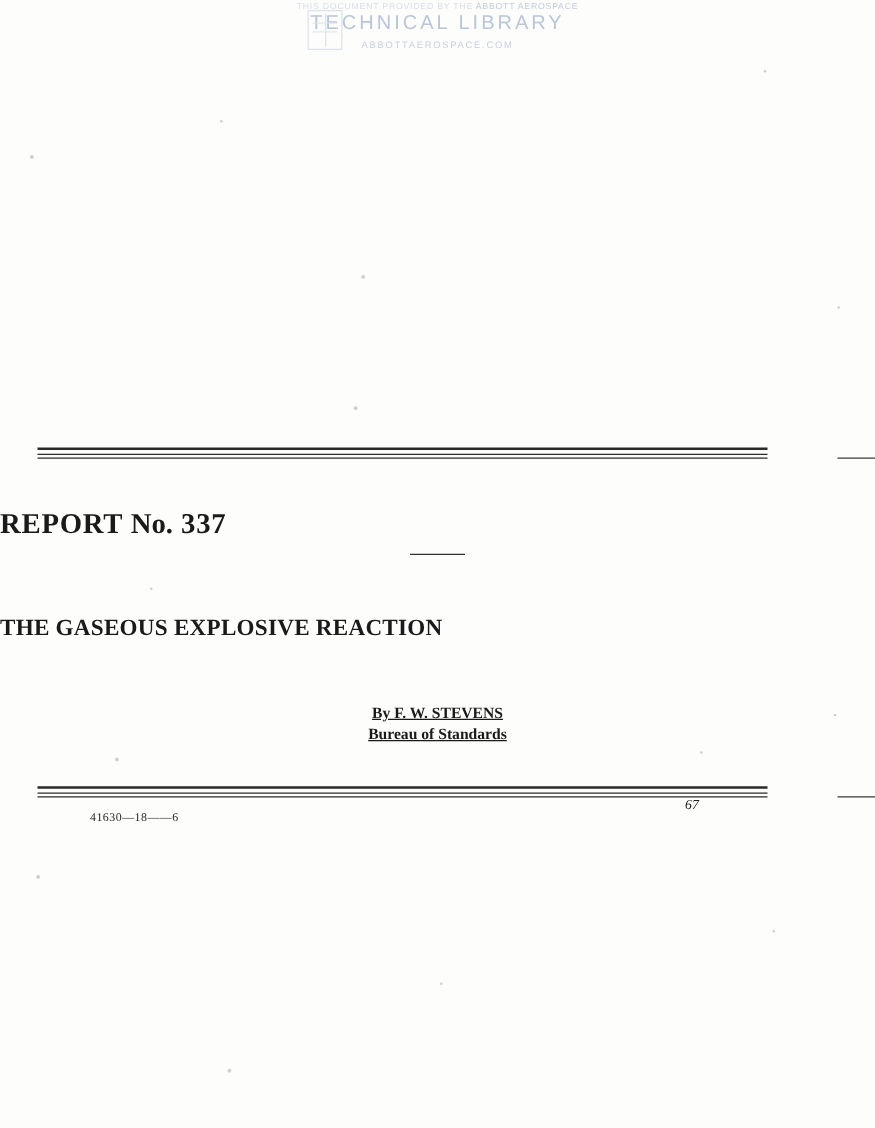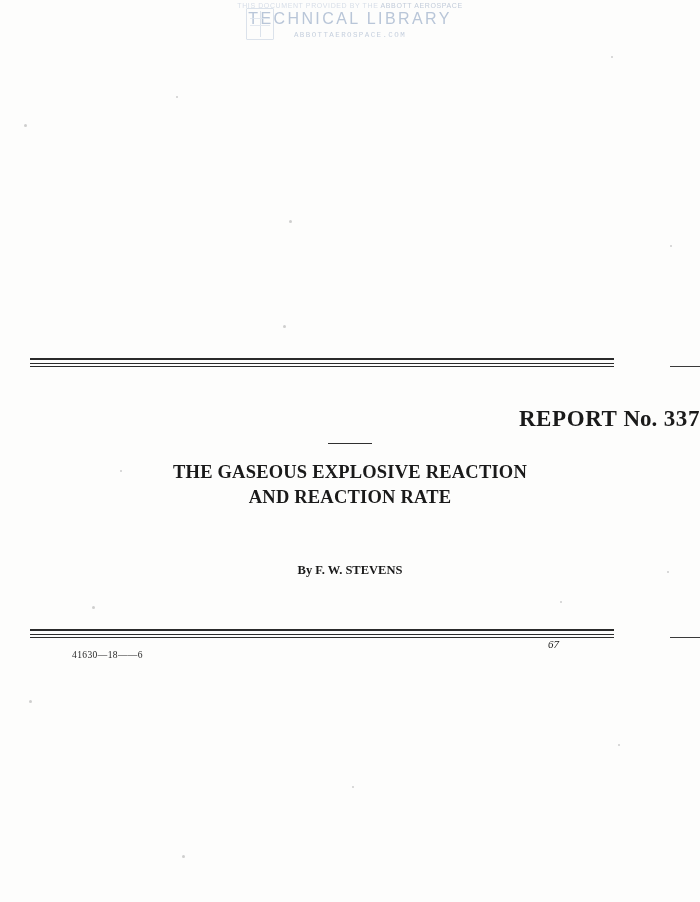--- a/index.html
+++ b/index.html
@@ -49,21 +49,21 @@
   .wm-line1 .dim { color: #d7dee8; }
   .wm-line2 {
     font-family: "Liberation Sans", sans-serif;
     font-size: 16px;
     letter-spacing: 2.4px;
     color: #b9c6d8;
     margin-top: 1px;
     text-transform: uppercase;
   }
   .wm-line3 {
-    font-family: Liberation Mono, monospace;
+    font-family: Liberation Sans, sans-serif;
     font-size: 7.5px;
     letter-spacing: 1.4px;
     color: #c6d0de;
     margin-top: 3px;
     text-transform: uppercase;
   }
   .wm-logo {
     position: absolute;
     left: 246px;
     top: 8px;
@@ -122,21 +122,21 @@
   }
   .edge-top { top: 366px; }
   .edge-bottom { top: 637px; }
 
   
   .report-line {
     position: absolute;
     top: 406px;
     left: 0;
     width: 100%;
-    text-align: right;
+    text-align: left;
     font-size: 23px;
     font-weight: bold;
     letter-spacing: .6px;
     font-family: "Liberation Serif", serif;
   }
   .report-line .no-word {
     font-weight: bold;
     letter-spacing: 0;
   }
 
@@ -145,40 +145,40 @@
     top: 443px;
     left: 50%;
     transform: translateX(-50%);
     width: 44px;
     height: 1px;
     background: #303030;
   }
 
   .title {
     position: absolute;
-    top: 460px;
-    left: 0;
-    width: 100%;
-    text-align: center;
+    top: 491px;
+    left: 0;
+    width: 100%;
     font-size: 18.5px;
     font-weight: bold;
     line-height: 25px;
     letter-spacing: .2px;
   }
   .title div { white-space: nowrap; }
 
   .byline {
     position: absolute;
     top: 562px;
     left: 0;
     width: 100%;
     text-align: center;
     font-size: 12.5px;
     font-weight: bold;
     line-height: 17px;
+    text-decoration: underline;
   }
 
   
   .footer-left {
     position: absolute;
     top: 650px;
     left: 72px;
     font-size: 9.5px;
     letter-spacing: .4px;
     color: #262626;
@@ -235,25 +235,25 @@
   <div class="report-line">
     <span>REPORT</span>
     <span class="no-word">No.</span>
     <span>337</span>
   </div>
 
   <div class="divider-dash"></div>
 
   <div class="title">
     <div>THE GASEOUS EXPLOSIVE REACTION</div>
-    <div>AND REACTION RATE</div>
   </div>
 
   <div class="byline">
     <div>By F. W. STEVENS</div>
+    <div>Bureau of Standards</div>
   </div>
 
   <div class="rule-group rule-bottom">
     <div class="r-thick"></div>
     <div class="gap3"></div>
     <div class="r-thin"></div>
     <div class="gap2"></div>
     <div class="r-thin"></div>
   </div>
   <div class="edge-mark edge-bottom"></div>

